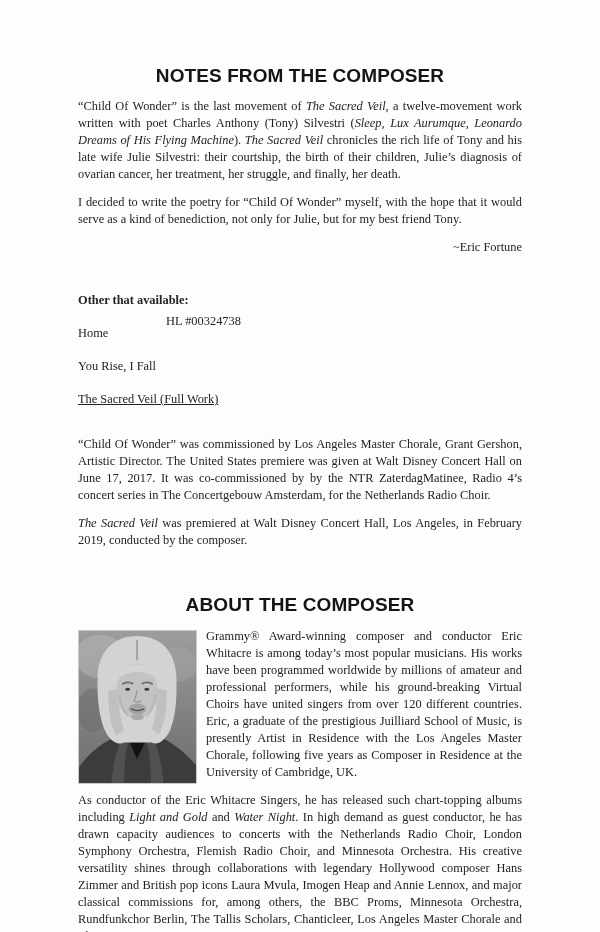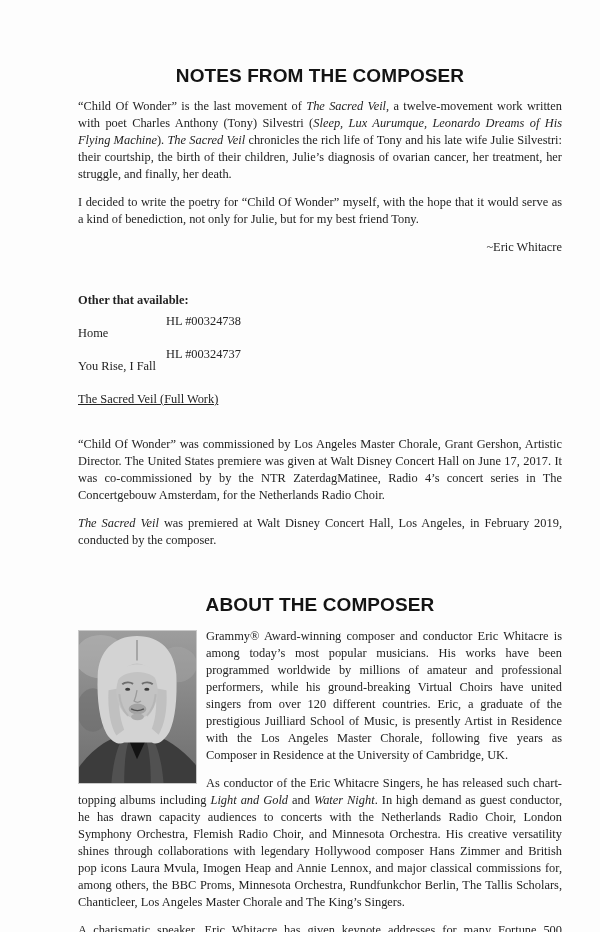--- a/index.html
+++ b/index.html
@@ -2,21 +2,21 @@
 <html><head>
 <meta charset="utf-8">
 <style>
   html, body { margin: 0; padding: 0; background: #ffffff; }
   .page {
     position: relative;
     width: 600px;
     height: 932px;
     box-sizing: border-box;
     background: #fdfdfd;
-    padding: 64px 38px 30px 78px;
+    padding: 64px 78px 30px 78px;
     color: #232323;
     font-family: "Liberation Serif", "DejaVu Serif", serif;
     font-size: 12.4px;
     line-height: 17px;
     overflow: hidden;
   }
   .section-title {
     font-family: "Liberation Sans", "DejaVu Sans", sans-serif;
     font-weight: 700;
     font-size: 19px;
@@ -66,31 +66,30 @@
 </head>
 <body>
 
 <div class="page">
 
   <h1 class="section-title">NOTES FROM THE COMPOSER</h1>
 
   <p class="body-par"><span>“Child Of Wonder” is the last movement of </span><em>The Sacred Veil</em><span>, a twelve-movement work written with poet Charles Anthony (Tony) Silvestri (</span><em>Sleep, Lux Aurumque, Leonardo Dreams of His Flying Machine</em><span>). </span><em>The Sacred Veil</em><span> chronicles the rich life of Tony and his late wife Julie Silvestri: their courtship, the birth of their children, Julie’s diagnosis of ovarian cancer, her treatment, her struggle, and finally, her death.</span></p>
   <p class="body-par"><span>I decided to write the poetry for “Child Of Wonder” myself, with the hope that it would serve as a kind of benediction, not only for Julie, but for my best friend Tony.</span></p>
 
-  <p class="signature">~Eric Whitacre</p>
+  <p class="signature">~Eric Fortune</p>
 
   <div class="works">
     <p class="works-heading">Other that available:</p>
     <div class="works-row">
       <span class="work-title">Home</span>
       <span class="work-catalog">HL #00324738</span>
     </div>
     <div class="works-row">
       <span class="work-title">You Rise, I Fall</span>
-      <span class="work-catalog">HL #00324737</span>
     </div>
     <div class="works-row">
       <span class="work-title" style="width:auto;flex:0 0 auto;text-decoration:underline;">The Sacred Veil (Full Work)</span>
       <span class="work-catalog"></span>
     </div>
   </div>
 
   <div class="commission">
     <p class="body-par"><span>“Child Of Wonder” was commissioned by Los Angeles Master Chorale, Grant Gershon, Artistic Director. The United States premiere was given at Walt Disney Concert Hall on June 17, 2017. It was co-commissioned by by the NTR ZaterdagMatinee, Radio 4’s concert series in The Concertgebouw Amsterdam, for the Netherlands Radio Choir.</span></p>
     <p class="body-par"><em>The Sacred Veil</em><span> was premiered at Walt Disney Concert Hall, Los Angeles, in February 2019, conducted by the composer.</span></p>

